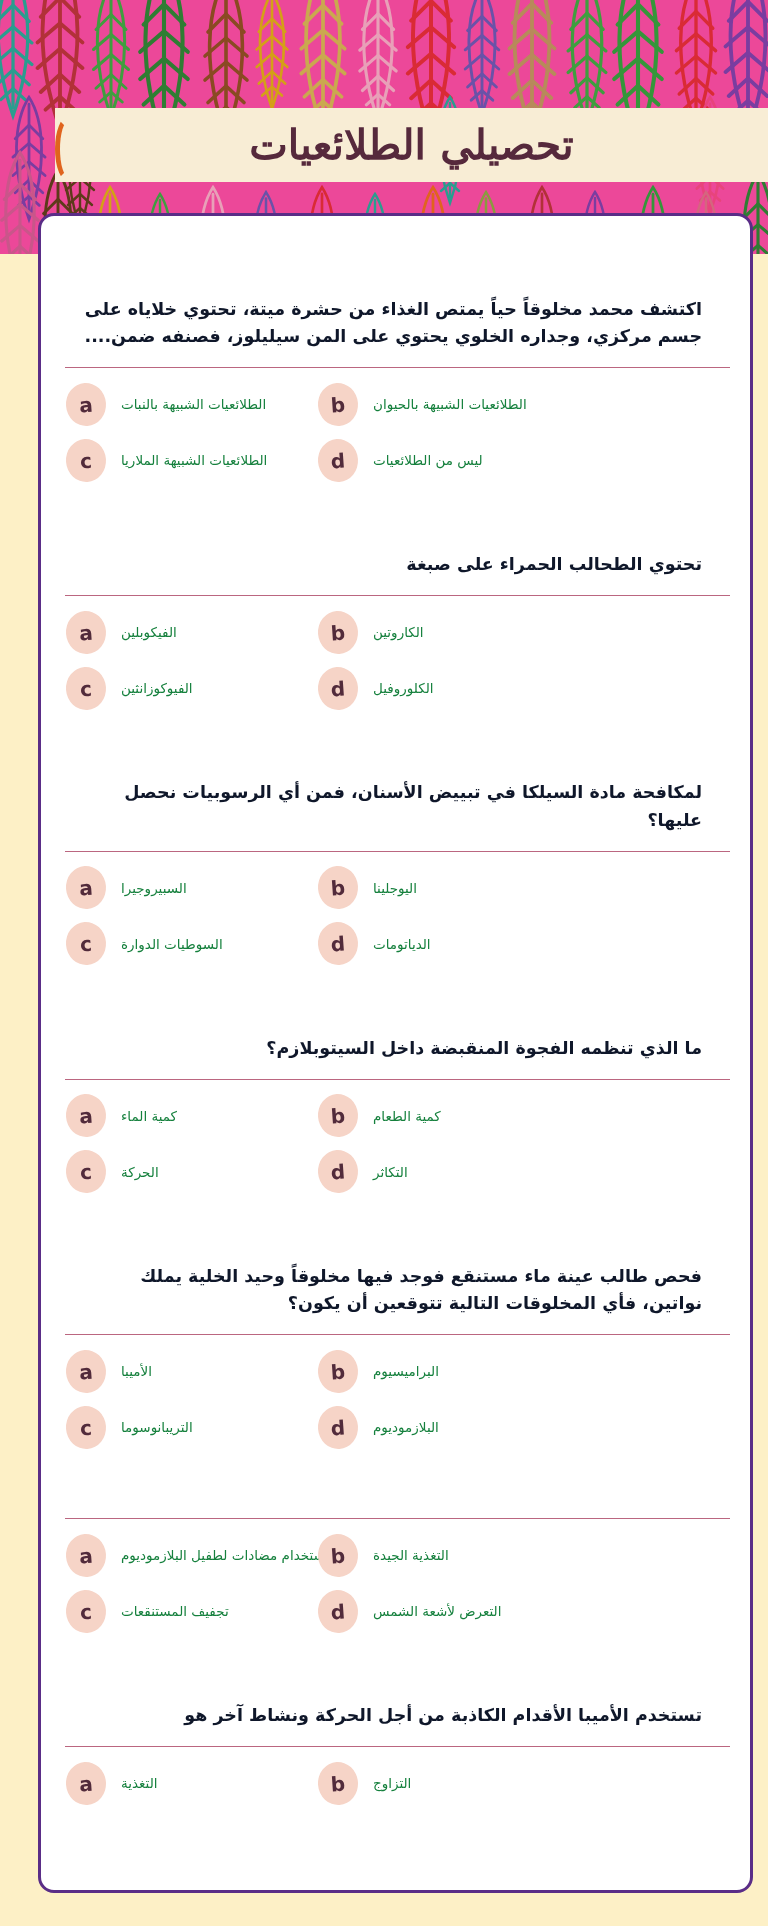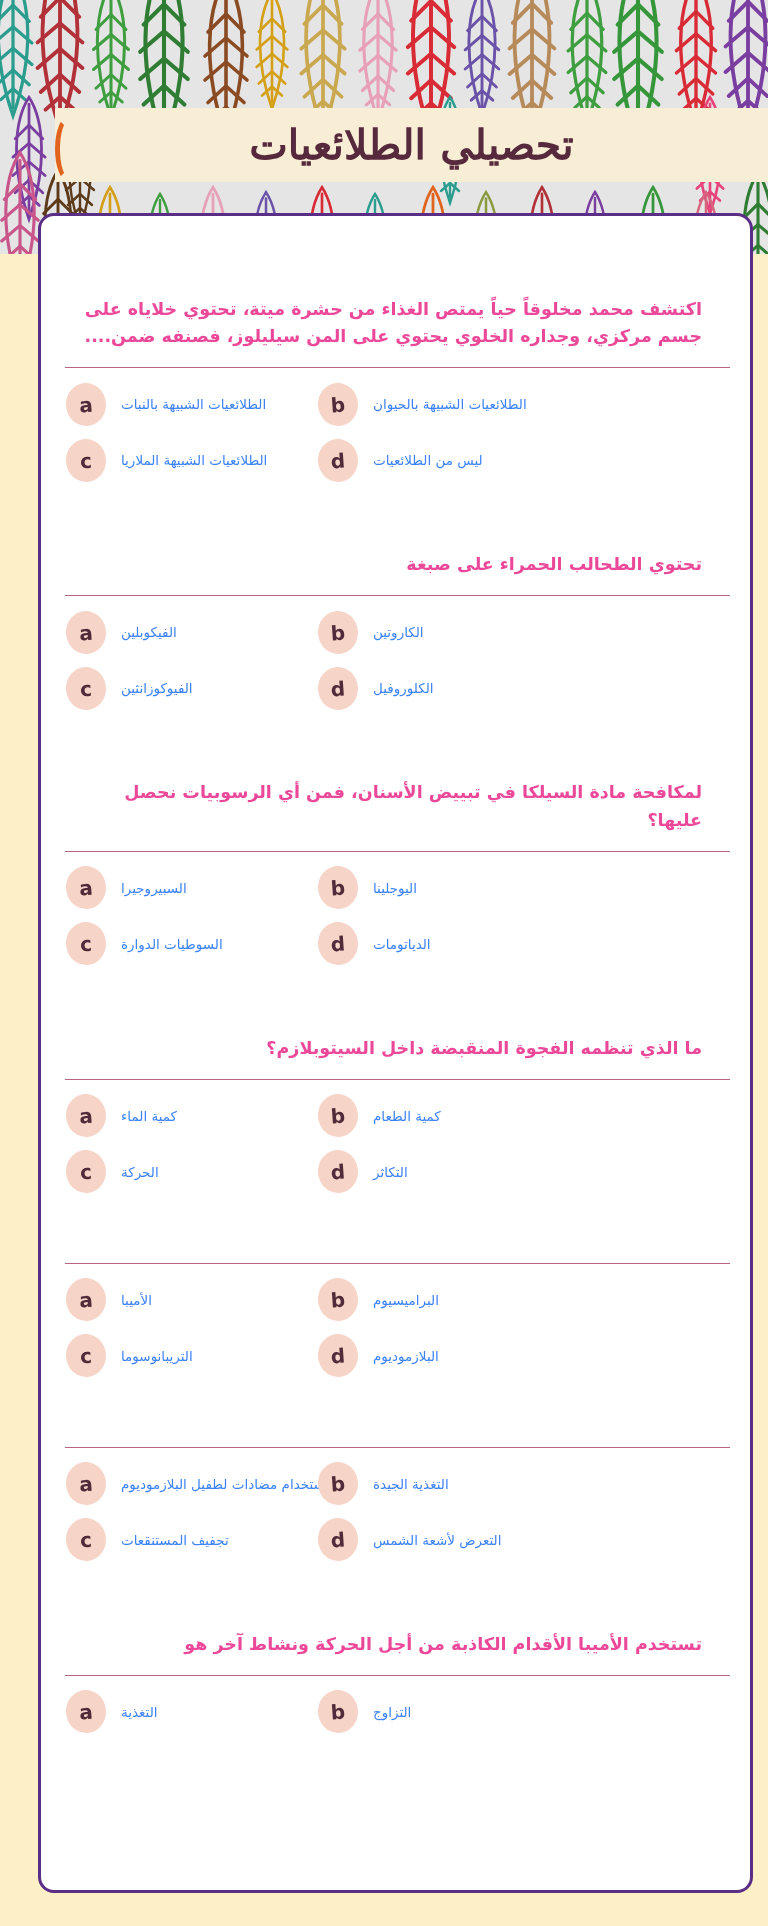--- a/index.html
+++ b/index.html
@@ -3,21 +3,21 @@
 <meta charset="utf-8">
 <style>
   html,body{margin:0;padding:0}
   body{
     width:768px;height:1926px;overflow:hidden;
     background:#fdf0c6;
     font-family:"DejaVu Sans",sans-serif;
     position:relative;
   }
   
-  .header{position:relative;height:254px;background:#e5e5e5;overflow:hidden;z-index:0}
+  .header{position:relative;height:254px;background:#ec4899;overflow:hidden;z-index:0}
   .leafsvg{position:absolute;top:0;left:0}
   .banner{
     position:absolute;top:108px;left:55px;right:0;height:74px;
     background:#f8edd5;display:flex;align-items:center;justify-content:center;z-index:2;
   }
   .bracket{
     position:absolute;left:0;top:8px;width:17px;height:56px;
     border:5px solid transparent;border-left:5px solid #e0641e;border-radius:50%;
   }
   .title{
@@ -31,35 +31,35 @@
     min-height:1680px;box-sizing:border-box;
     background:#ffffff;
     border:3px solid #5a2d87;border-radius:16px;
     padding:4px 0 52px 0;
   }
   .qblock{margin-top:68px}
   .qblock.first{margin-top:76px}
   .qtext{
     direction:rtl;text-align:right;
     padding:0 48px 0 42px;
-    color:#ec4899;font-weight:bold;font-size:17.5px;line-height:1.55;
+    color:#0f172a;font-weight:bold;font-size:17.5px;line-height:1.55;
   }
   .sep{border:none;border-top:1.6px solid #bb6680;margin:17px 20px 0 24px;height:0}
   .opts{display:grid;grid-template-columns:252px 1fr;row-gap:10px;margin-top:13px}
   .option{display:flex;align-items:center;padding-left:25px;min-height:46px;cursor:pointer}
   .badge{
     flex:0 0 auto;width:40px;height:43px;border-radius:50%;
     background:#f6d4c7;color:#522b3b;
     font-size:20px;font-weight:bold;
     display:flex;align-items:center;justify-content:center;
     transform:rotate(-4deg);
   }
   .option-label{
     margin-left:15px;direction:rtl;
-    color:#3b82f6;font-size:13.5px;white-space:nowrap;
+    color:#15803d;font-size:13.5px;white-space:nowrap;
   }
 </style>
 </head>
 <body>
 
 <div class="header">
   <svg class="leafsvg" width="768" height="254" viewBox="0 0 768 254">
     <defs>
       <g id="lf" fill="none" stroke-linecap="round" stroke-width="2.4">
         <path d="M20,2 C33,22 36,62 20,108 C4,62 7,22 20,2 Z"></path>
@@ -200,20 +200,21 @@
         <span class="option-label">الحركة</span>
       </div>
       <div class="option">
         <span class="badge">d</span>
         <span class="option-label">التكاثر</span>
       </div>
     </div>
   </div>
 
   <div class="qblock">
+    <div class="qtext">فحص طالب عينة ماء مستنقع فوجد فيها مخلوقاً وحيد الخلية يملك نواتين، فأي المخلوقات التالية تتوقعين أن يكون؟</div>
     <hr class="sep">
     <div class="opts">
       <div class="option">
         <span class="badge">a</span>
         <span class="option-label">الأميبا</span>
       </div>
       <div class="option">
         <span class="badge">b</span>
         <span class="option-label">البراميسيوم</span>
       </div>

